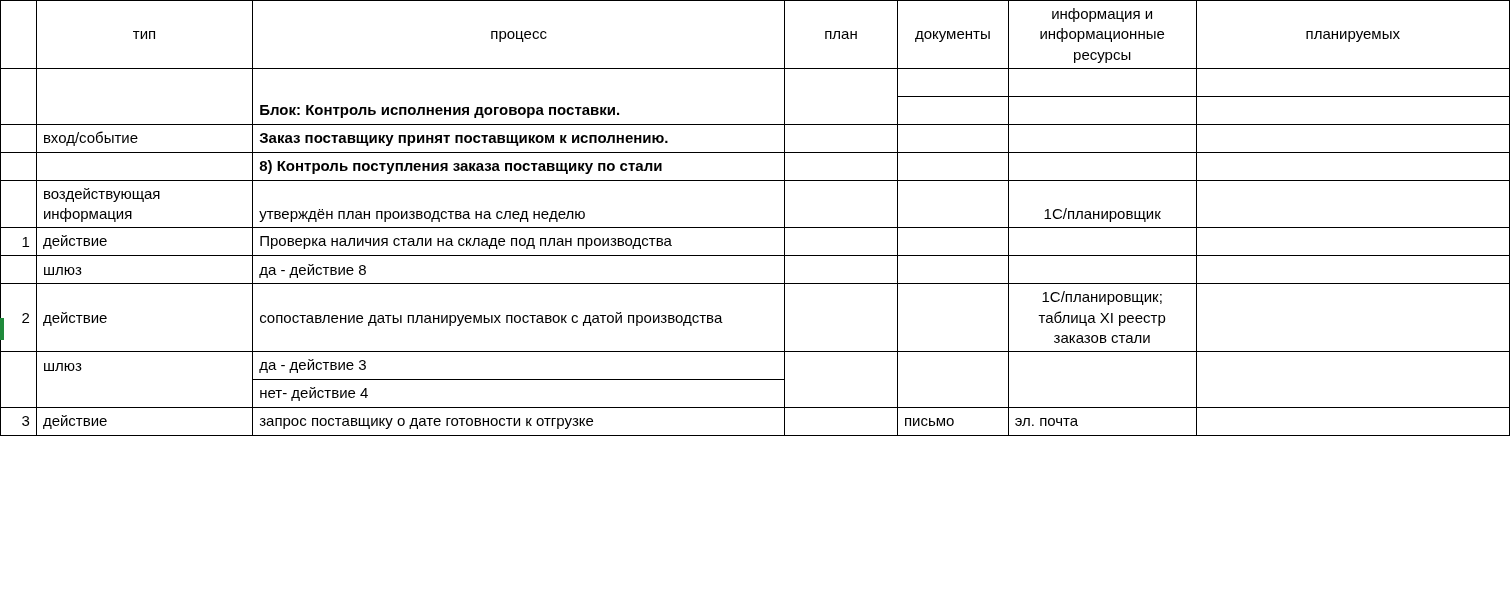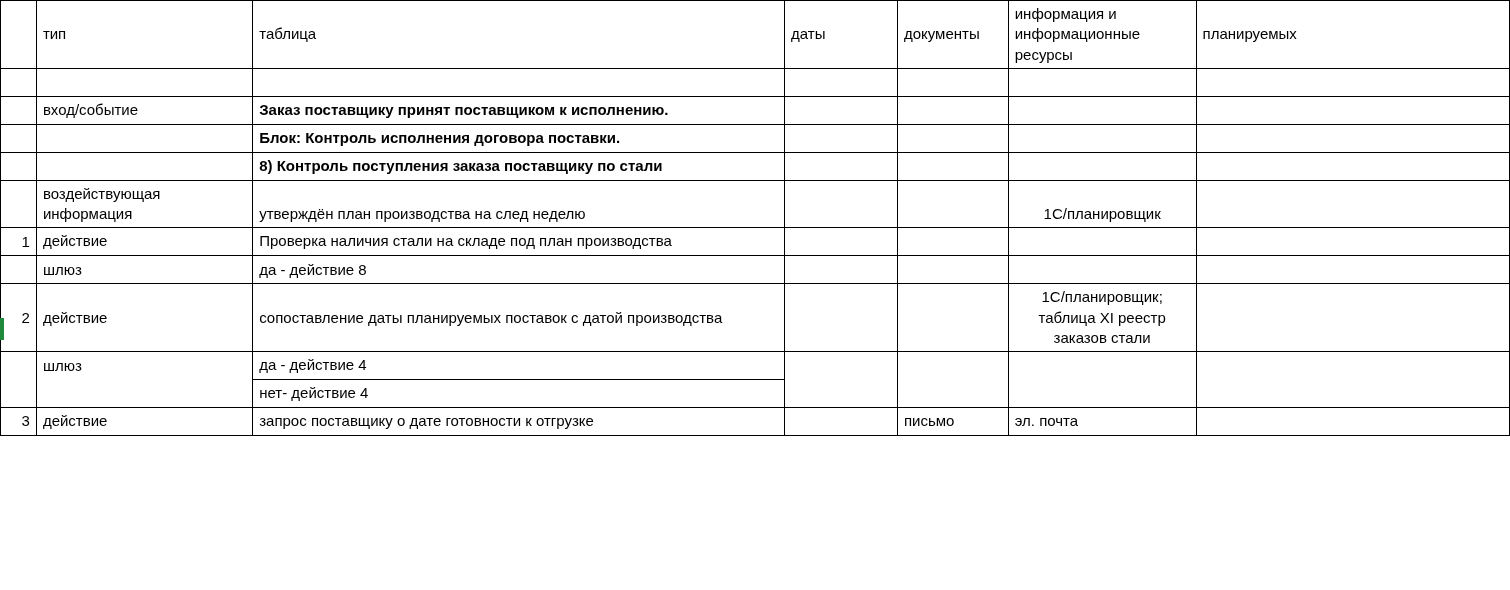--- a/index.html
+++ b/index.html
@@ -33,21 +33,21 @@
   
   col.c-num   { width: 34px; }
   col.c-type  { width: 205px; }
   col.c-proc  { width: 504px; }
   col.c-role  { width: 107px; }
   col.c-doc   { width: 105px; }
   col.c-info  { width: 178px; }
   col.c-comm  { width: 297px; }
 
   .hdr {
-    text-align: left;
+    text-align: center;
     font-weight: normal;
     height: 88px;
     vertical-align: middle;
   }
   .hdr-blank { border-top: 1px solid #ffffff; border-left: 1px solid #ffffff; background:#ffffff; }
   .gray { background: #a6a6a6; }
   .green { background: #22d424; }
   .blue { background: #9dc3e6; }
   .bold { font-weight: bold; }
   .center { text-align: center; }
@@ -78,51 +78,51 @@
     <col class="c-role">
     <col class="c-doc">
     <col class="c-info">
     <col class="c-comm">
   </colgroup>
   <tbody>
 
     <tr>
       <td class="hdr hdr-blank"></td>
       <td class="hdr">тип</td>
-      <td class="hdr">таблица</td>
-      <td class="hdr">даты</td>
+      <td class="hdr">процесс</td>
+      <td class="hdr">план</td>
       <td class="hdr">документы</td>
       <td class="hdr">информация и информационные ресурсы</td>
       <td class="hdr">планируемых</td>
     </tr>
 
     <tr>
       <td class="gray" style="height:21px;border-bottom:none;"></td>
       <td class="gray" style="border-bottom:none;"></td>
       <td class="gray" style="border-bottom:none;"></td>
       <td class="gray" style="border-bottom:none;"></td>
       <td></td>
       <td></td>
       <td></td>
     </tr>
     <tr>
-      <td></td>
-      <td>вход/событие</td>
-      <td class="green bold">Заказ поставщику принят поставщиком к исполнению.</td>
-      <td></td>
-      <td></td>
-      <td></td>
-      <td></td>
-    </tr>
-
-    <tr>
       <td class="gray" style="height:26px;border-top:none;"></td>
       <td class="gray" style="border-top:none;"></td>
       <td class="gray bold" style="border-top:none;">Блок: Контроль исполнения договора поставки.</td>
       <td class="gray" style="border-top:none;"></td>
+      <td></td>
+      <td></td>
+      <td></td>
+    </tr>
+
+    <tr>
+      <td></td>
+      <td>вход/событие</td>
+      <td class="green bold">Заказ поставщику принят поставщиком к исполнению.</td>
+      <td></td>
       <td></td>
       <td></td>
       <td></td>
     </tr>
 
     <tr>
       <td></td>
       <td></td>
       <td class="blue bold">8) Контроль поступления заказа поставщику по стали</td>
       <td></td>
@@ -167,21 +167,21 @@
       <td class="tall3">сопоставление даты планируемых поставок с датой производства</td>
       <td class="tall3"></td>
       <td class="tall3"></td>
       <td class="tall3 center">1С/планировщик; таблица XI реестр заказов стали</td>
       <td class="tall3"></td>
     </tr>
 
     <tr>
       <td style="border-top:none;border-bottom:none;"></td>
       <td style="border-top:none;border-bottom:none;">шлюз</td>
-      <td>да - действие 4</td>
+      <td>да - действие 3</td>
       <td style="border-top:none;border-bottom:none;"></td>
       <td style="border-top:none;border-bottom:none;"></td>
       <td style="border-top:none;border-bottom:none;"></td>
       <td style="border-top:none;border-bottom:none;"></td>
     </tr>
     <tr>
       <td style="border-top:none;"></td>
       <td style="border-top:none;"></td>
       <td>нет- действие 4</td>
       <td style="border-top:none;"></td>

